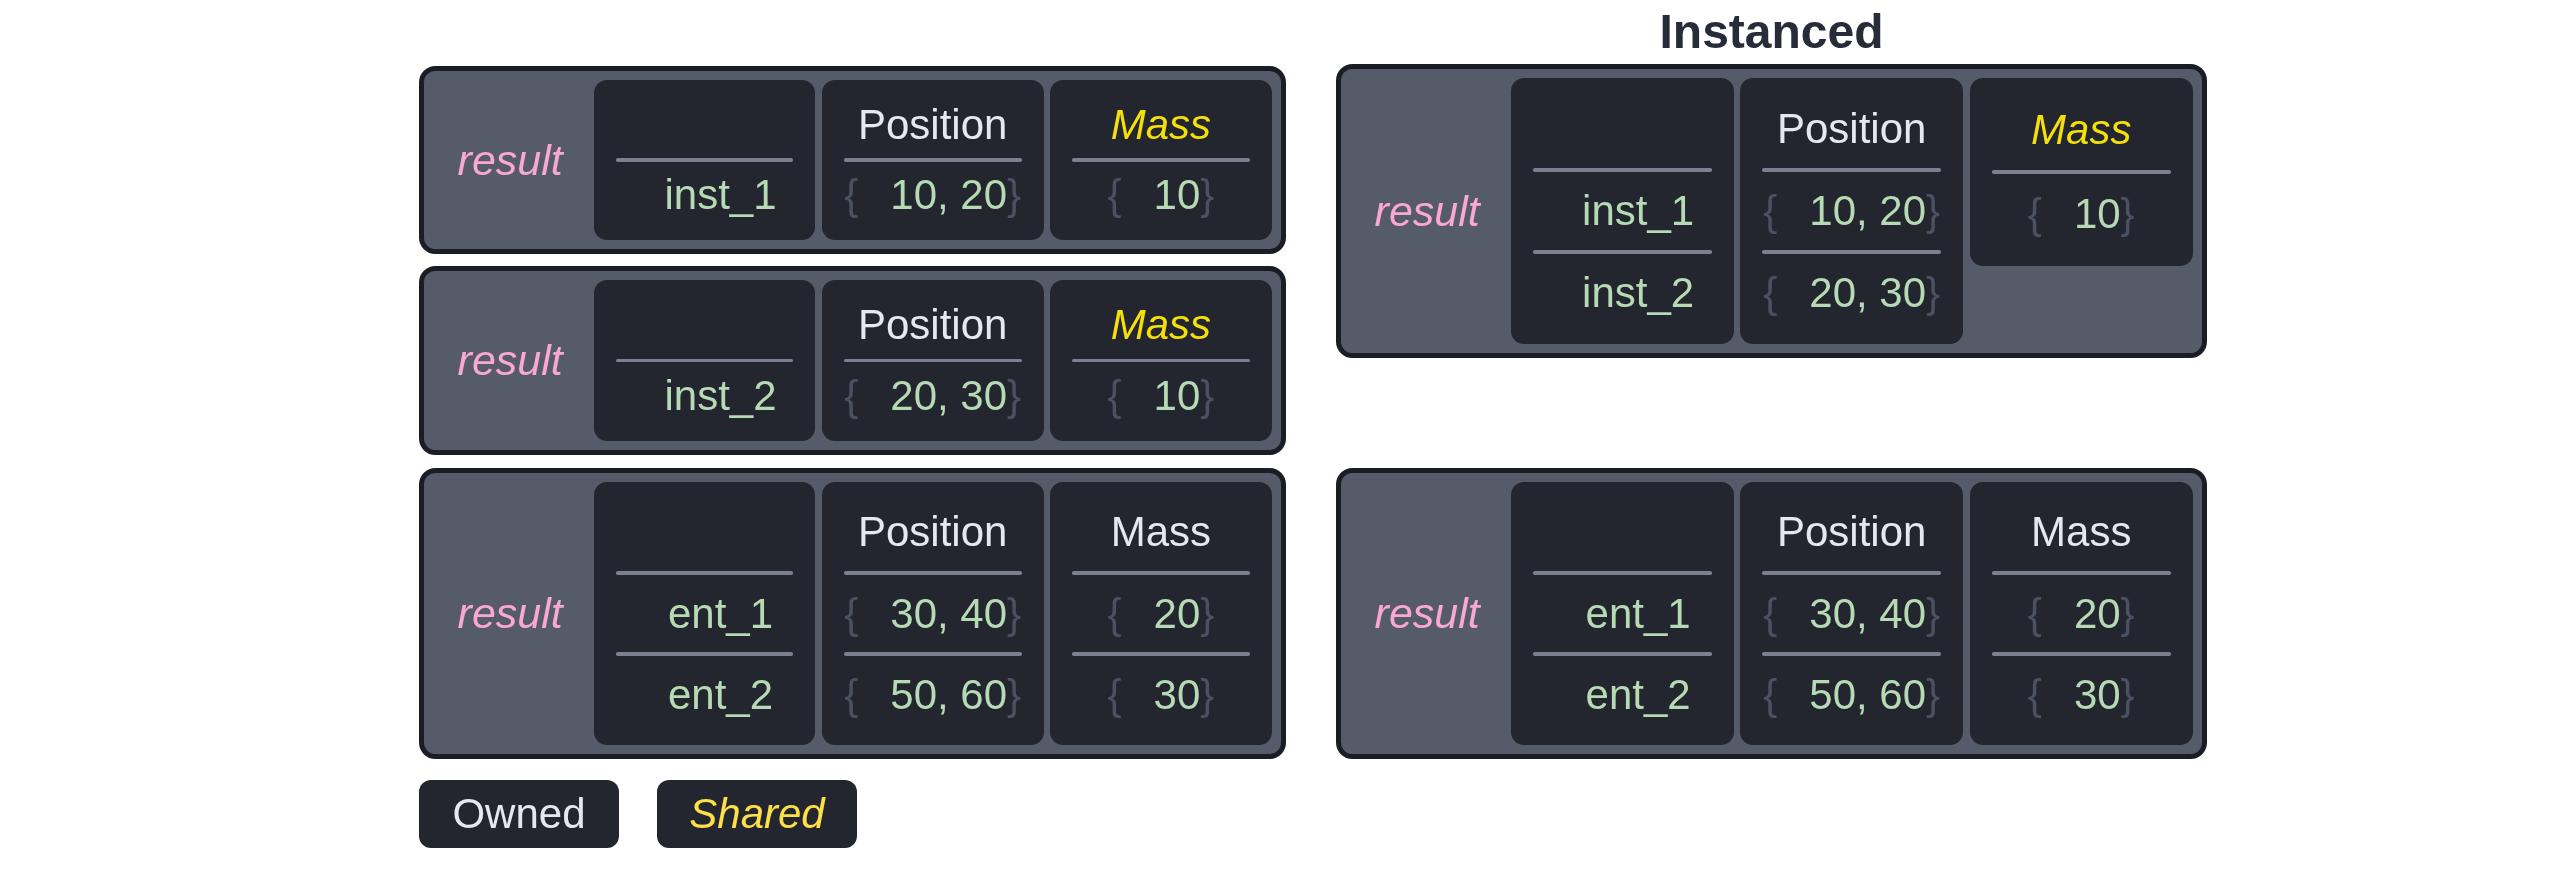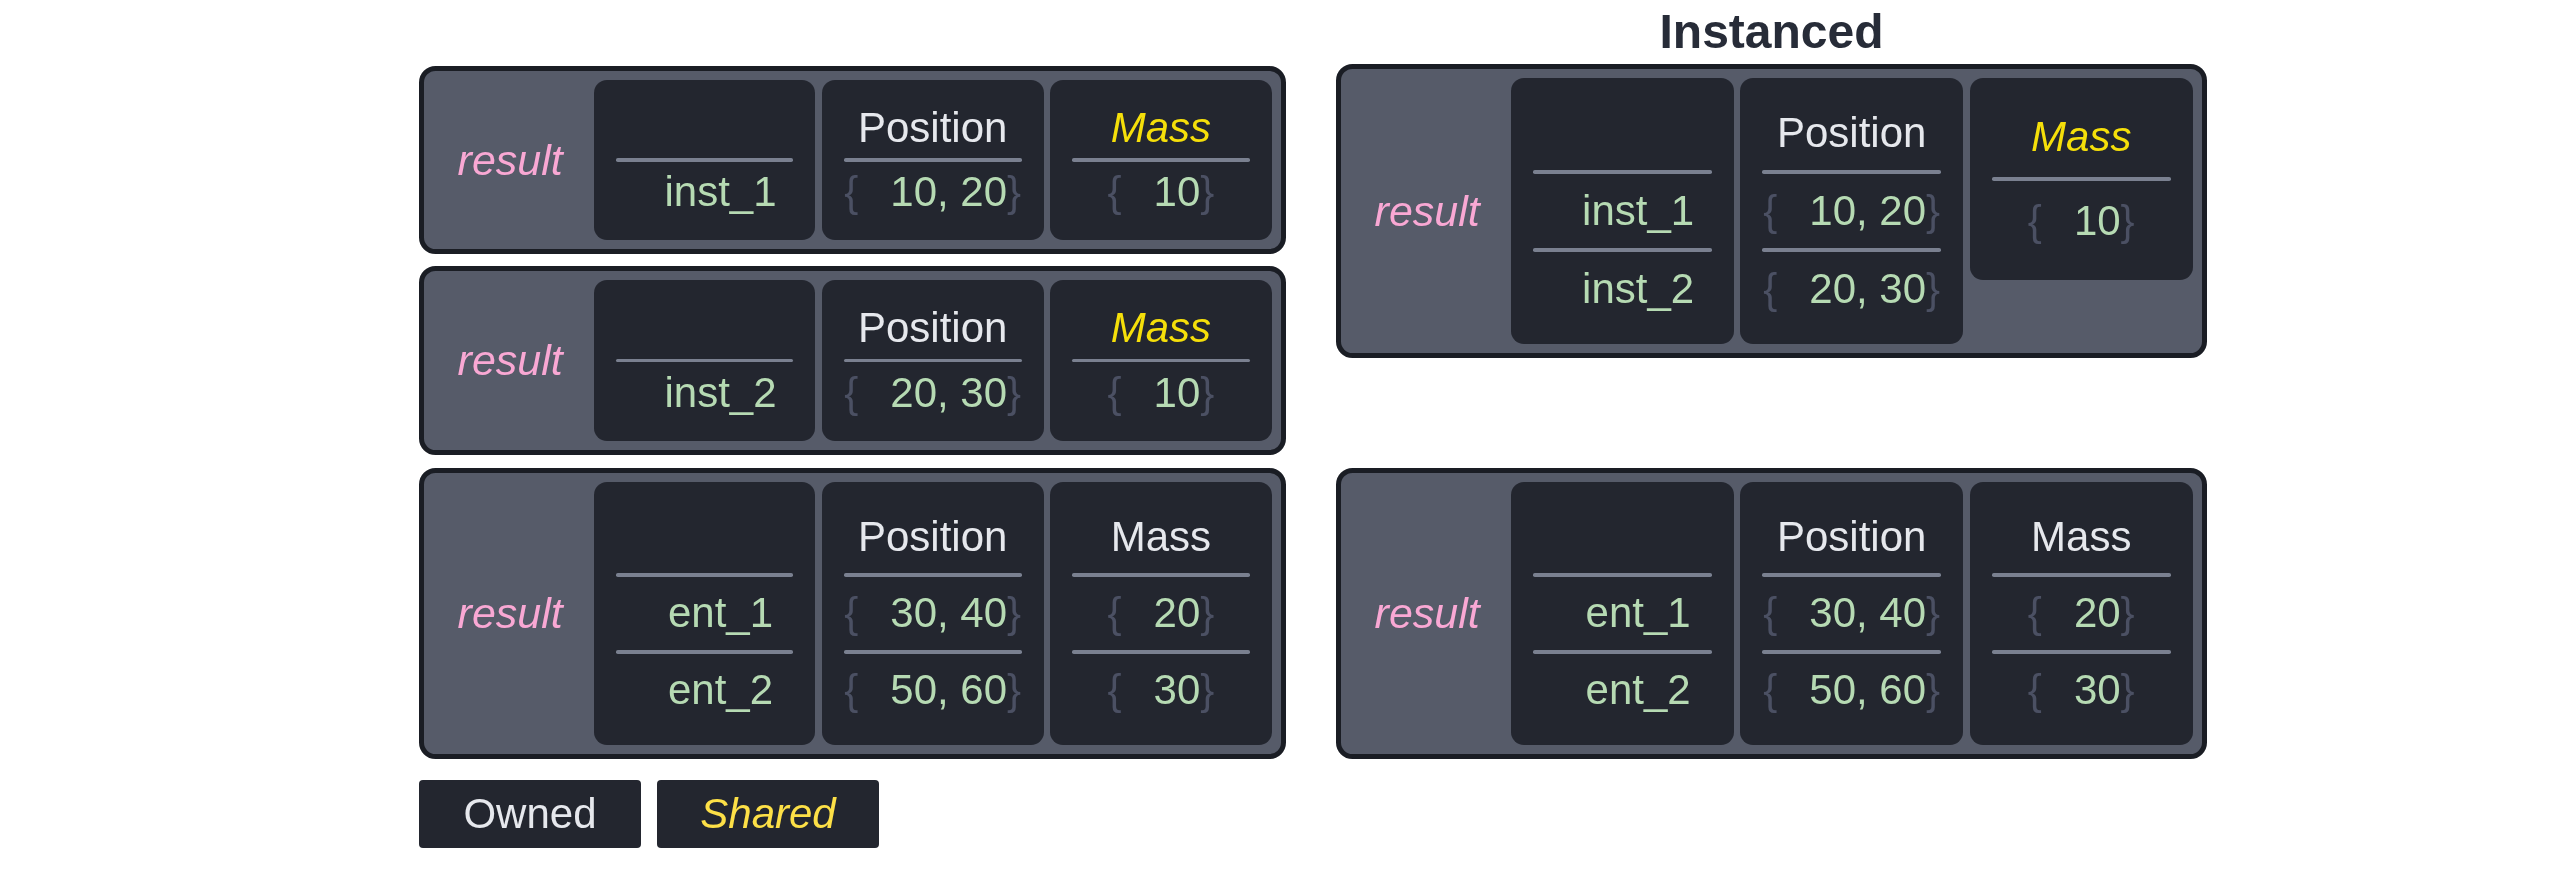--- a/index.html
+++ b/index.html
@@ -24,36 +24,36 @@
   .t-nt3 { left:419px;  top:468px; width:867px; height:291px; --seg:80px; }
   .t-it1 { left:1336px; top:64px;  width:871px; height:294px; --seg:81px; }
   .t-it2 { left:1336px; top:468px; width:871px; height:291px; --seg:80px; }
 
   .rowlabel {
     flex:0 0 154px; display:flex; align-items:center; justify-content:center;
     color:#f9a8d4; font-size:43px;font-style:italic;
   }
   .col {
     background:#23262f; border-radius:13px; flex:1 1 0;
-    display:flex; flex-direction:column; justify-content:center; padding:18px 0;
+    display:flex; flex-direction:column; justify-content:center; padding:11px 0;
     box-sizing:border-box; min-width:0;
   }
   .col.short { align-self:flex-start; }
   .seg {
     height:var(--seg); display:flex; align-items:center; justify-content:center;
     font-size:42px; color:#e6e8ed; white-space:nowrap;
   }
   .seg.header.shared { color:#f5df0a; font-style:italic; }
   .hr { height:3.7px; flex:0 0 3.7px; background:#7a8090; margin:0 22px; border-radius:1.8px; }
   .val   { color:#b6dab3;margin-left:32px; }
   .brace { color:#4b5063; }
 
   .chip {
-    position:absolute; top:780px; width:222px; height:68px; box-sizing:border-box;
-    background:#23262f; border-radius:4px;
+    position:absolute; top:780px; width:200px; height:68px; box-sizing:border-box;
+    background:#23262f; border-radius:12px;
     display:flex; align-items:center; justify-content:center; font-size:42px;
   }
   .chip-owned  { left:419px; color:#e6e8ed; }
   .chip-shared { left:657px; color:#fde047; font-style:italic; }
 </style>
 </head>
 <body>
 
 <div id="canvas">
 

